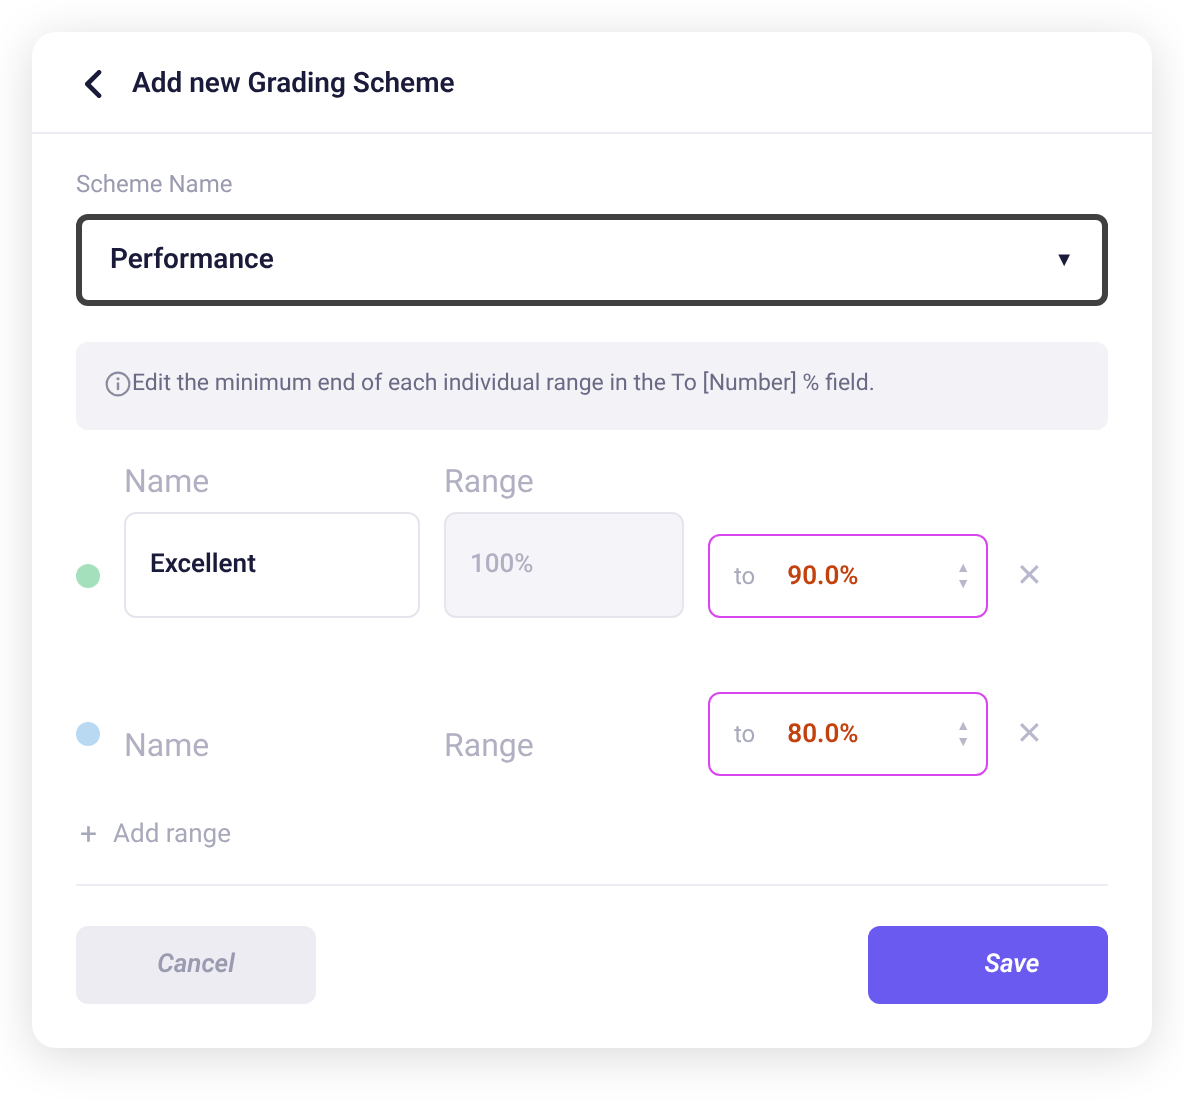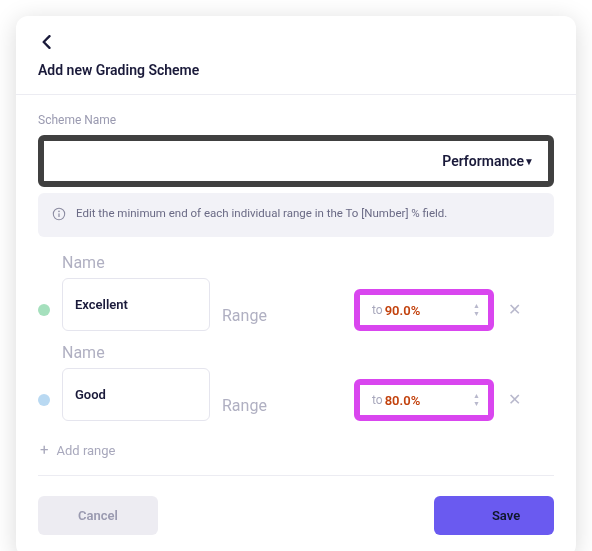--- a/index.html
+++ b/index.html
@@ -12,25 +12,24 @@
     }
     .modal {
       background: #fff;
       border-radius: 12px;
       box-shadow: 0 4px 24px rgba(0,0,0,0.15);
       padding: 0;
       overflow: hidden;
     }
     .header {
       display: flex;
-      align-items: flex-start;
+      align-items: flex-end;
       gap: 12px;
       padding: 18px 22px 16px;
       border-bottom: 1px solid #ececf2;
-      flex-direction: column;
     }
     .back-icon {
       width: 16px;
       height: 16px;
       cursor: pointer;
       display: flex;
       align-items: center;
       justify-content: center;
     }
     .title {
@@ -48,44 +47,43 @@
       display: block;
     }
     .small-label {
       font-size: 16px;
       color: #b0b0c2;
       margin-bottom: 6px;
       display: block;
     }
     .select-wrap {
       position: relative;
-      border: 6px solid #404040;
+      border: 3px solid #404040;
       border-radius: 6px;
       padding: 12px 14px;
       display: flex;
       align-items: center;
-      justify-content: flex-end;
-      cursor: pointer;
-      margin-bottom: 6px;
+      justify-content: space-between;
+      cursor: pointer;
+      margin-bottom: 18px;
     }
     .select-val {
       font-size: 14px;
       font-weight: 600;
       color: #1a1a3a;
     }
     .caret {
       font-size: 10px;
       color: #1a1a3a;
     }
     .info-box {
       background: #f2f2f7;
       border-radius: 6px;
       padding: 12px 14px;
       display: flex;
-      gap: 10px;
       align-items: flex-start;
       margin-bottom: 16px;
     }
     .info-icon {
       flex-shrink: 0;
       margin-top: 1px;
     }
     .info-text {
       font-size: 11.5px;
       line-height: 1.5;
@@ -122,27 +120,27 @@
       width: 100%;
       font-family: inherit;
     }
     .input-disabled {
       background: #f5f5f9;
       color: #b0b0c2;
       font-weight: 500;
       cursor: default;
     }
     .to-wrap {
-      border: 6px solid #d946ef;
+      border: 1px solid #d946ef;
       border-radius: 6px;
       padding: 0 8px 0 12px;
       display: flex;
       align-items: center;
       height: 42px;
-      gap: 2px;
+      gap: 16px;
       background: #fff;
       justify-content: flex-end;
     }
     .to-text {
       font-size: 12px;
       color: #a8a8bc;
     }
     .to-val {
       font-size: 13px;
       font-weight: 600;
@@ -191,28 +189,29 @@
     }
     .btn {
       border: none;
       border-radius: 6px;
       padding: 12px 0;
       width: 120px;
       font-size: 13px;
       font-weight: 600;
       cursor: pointer;
       font-family: inherit;
+      font-style: italic;
     }
     .btn-cancel {
       background: #edecf2;
       color: #9a9ab0;
     }
     .btn-save {
       background: #6a5af0;
-      color: #0f172a;
+      color: #ffffff;
       padding-left: 24px;
     }
   </style>
 </head>
 <body>
 
 <div class="modal">
 
   <div class="header">
     <span class="back-icon">
@@ -245,40 +244,40 @@
     </div>
 
     <div class="range-row">
       <span class="dot" style="background:#a5e0bd"></span>
       <div class="col col-name">
         <span class="small-label">Name</span>
         <input class="input" value="Excellent" style="">
       </div>
       <div class="col col-range">
         <span class="small-label">Range</span>
+        <input class="input input-disabled" readonly="" value="100%" style="">
       </div>
       <div class="col col-to">
         <span class="small-label" style="visibility:hidden">.</span>
         <div class="to-wrap">
           <span class="to-text">to</span>
           <input class="to-val" value="90.0%" style="">
           <div class="stepper">
             <span>▲</span>
             <span>▼</span>
           </div>
         </div>
       </div>
       <span class="remove">✕</span>
     </div>
 
     <div class="range-row">
       <span class="dot" style="background:#b9d9f2"></span>
       <div class="col col-name">
         <span class="small-label">Name</span>
-        <input class="input" value="Good" style="">
       </div>
       <div class="col col-range">
         <span class="small-label">Range</span>
       </div>
       <div class="col col-to">
         <span class="small-label" style="visibility:hidden">.</span>
         <div class="to-wrap">
           <span class="to-text">to</span>
           <input class="to-val" value="80.0%" style="">
           <div class="stepper">

